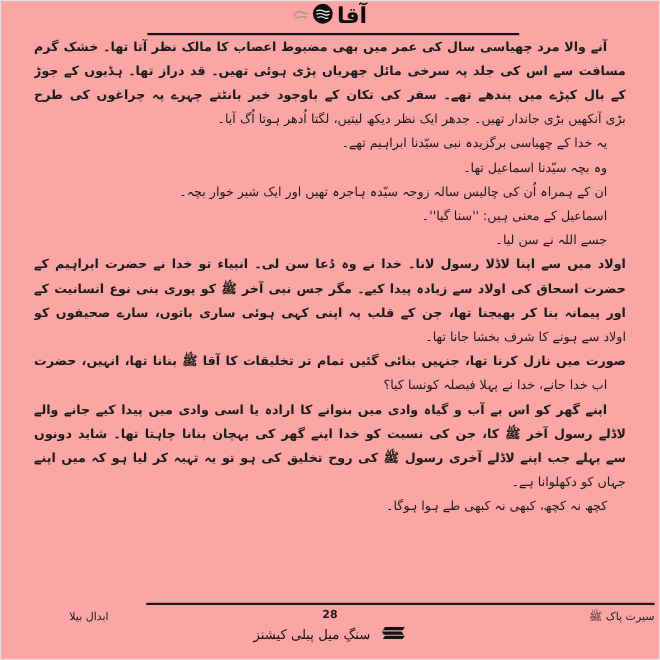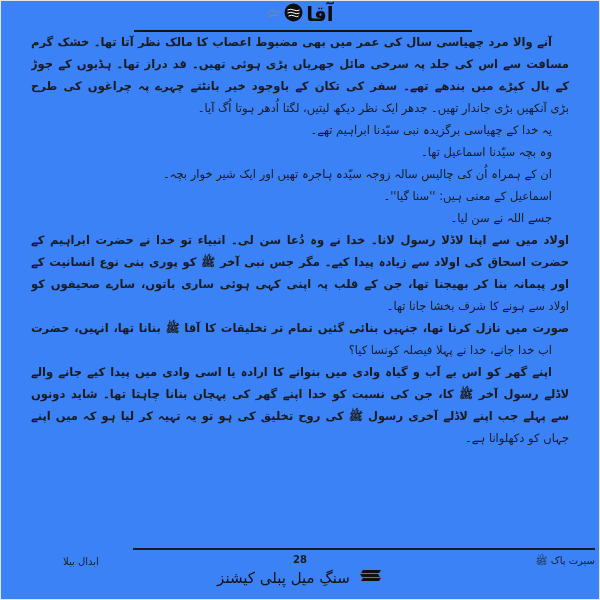--- a/index.html
+++ b/index.html
@@ -1,17 +1,17 @@
 <!DOCTYPE html>
 <html lang="ur"><head>
 <meta charset="utf-8">
 <style>
   html,body{margin:0;padding:0;background:#fff;}
   .page{
-    position:relative;width:598px;height:598px;background:#3b82f6;
+    position:relative;width:598px;height:598px;background:#fca5a5;
     border:1px solid #e3e3e3;overflow:hidden;
     font-family:"DejaVu Sans",sans-serif;color:#1b1b1b;
   }
   
   .hdr{position:absolute;top:1px;left:0;right:0;text-align:center;direction:rtl;}
   .hdr .title{font-size:20px;font-weight:bold;color:#0d0d0d;letter-spacing:0;vertical-align:middle;}
   .hdr .medallion{display:inline-block;vertical-align:middle;margin:0 3px;}
   .hdr .ornament{display:inline-block;vertical-align:middle;opacity:.65;}
   .hdr-rule{position:absolute;top:29px;left:133px;width:338px;height:2px;background:#141414;}
   
@@ -21,21 +21,21 @@
   }
   .ln{height:22px;line-height:22px;white-space:nowrap;overflow:hidden;}
   .ln.j{white-space:normal;text-align:justify;text-align-last:justify;font-weight:bold;}
   .ln.indent{padding-right:17px;}
   
   .ftr-rule{position:absolute;top:547px;left:132px;width:462px;height:2px;background:#1a1a1a;}
   .ftr-row{position:absolute;top:552px;left:0;right:0;height:16px;font-size:10px;direction:rtl;}
   .ftr-book{position:absolute;right:4px;top:2px;}
   .ftr-page{position:absolute;left:0;right:0;top:1px;text-align:center;font-weight:bold;font-size:10px;direction:ltr;}
   .ftr-author{position:absolute;left:62px;top:3px;font-size:10px;}
-  .publisher{position:absolute;top:567px;left:0;right:0;text-align:center;direction:rtl;font-size:15px;color:#111;}
+  .publisher{position:absolute;top:567px;left:0;right:0;text-align:center;direction:rtl;font-size:12px;color:#111;}
   .publisher .books-icon{display:inline-block;vertical-align:middle;margin-left:7px;}
   .publisher .pub-name{vertical-align:middle;letter-spacing:.5px;}
 </style>
 </head>
 <body>
 
 <div class="page">
 
   <div class="hdr">
     <span class="title">آقا</span><span class="medallion">
@@ -66,20 +66,21 @@
     <div class="ln j">اولاد میں سے اپنا لاڈلا رسول لانا۔ خدا نے وہ دُعا سن لی۔ انبیاء تو خدا نے حضرت ابراہیم کے دوسرے بیٹے</div>
     <div class="ln j">حضرت اسحاق کی اولاد سے زیادہ پیدا کیے۔ مگر جس نبی آخر ﷺ کو پوری بنی نوع انسانیت کے لیے معیار</div>
     <div class="ln j">اور پیمانہ بنا کر بھیجنا تھا، جن کے قلب پہ اپنی کہی ہوئی ساری باتوں، سارے صحیفوں کو مکمل کر کے قرآن کی</div>
     <div class="ln">اولاد سے ہونے کا شرف بخشا جانا تھا۔</div>
     <div class="ln j">صورت میں نازل کرنا تھا، جنہیں بنائی گئیں تمام تر تخلیقات کا آقا ﷺ بنانا تھا، انہیں، حضرت اسماعیل کی</div>
     <div class="ln indent">اب خدا جانے، خدا نے پہلا فیصلہ کونسا کیا؟</div>
     <div class="ln indent j">اپنے گھر کو اس بے آب و گیاہ وادی میں بنوانے کا ارادہ یا اسی وادی میں پیدا کیے جانے والے اپنے</div>
     <div class="ln j">لاڈلے رسول آخر ﷺ کا، جن کی نسبت کو خدا اپنے گھر کی پہچان بنانا چاہتا تھا۔ شاید دونوں ارادے ایک</div>
     <div class="ln j">سے پہلے جب اپنے لاڈلے آخری رسول ﷺ کی روح تخلیق کی ہو تو یہ تہیہ کر لیا ہو کہ میں اپنے حبیب کے</div>
     <div class="ln">جہاں کو دکھلوانا ہے۔</div>
+    <div class="ln indent">کچھ نہ کچھ، کبھی نہ کبھی طے ہوا ہوگا۔</div>
   </div>
 
   <div class="ftr-rule"></div>
   <div class="ftr-row">
     <span class="ftr-book">سیرت پاک ﷺ</span>
     <span class="ftr-page">28</span>
     <span class="ftr-author">ابدال بیلا</span>
   </div>
   <div class="publisher">
     <span class="books-icon">

